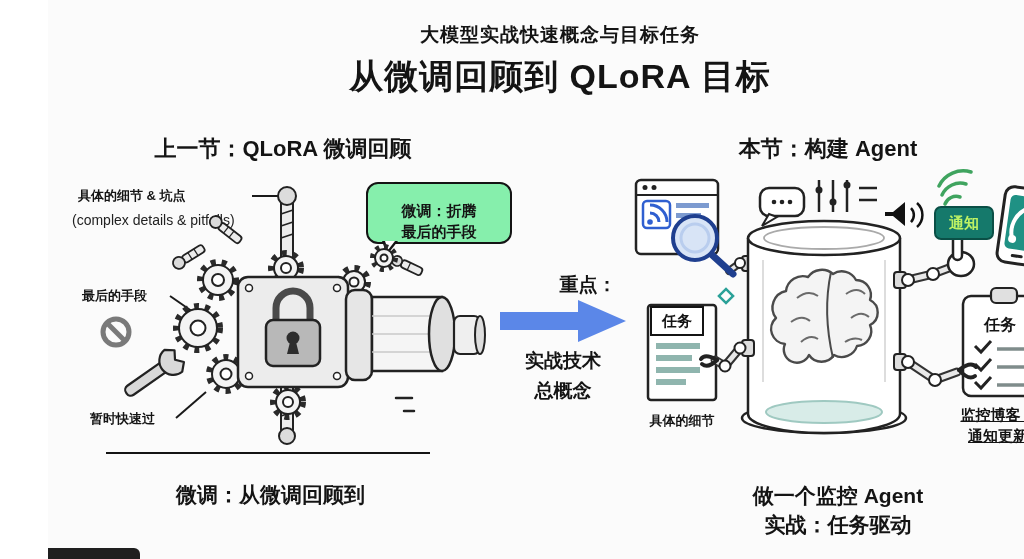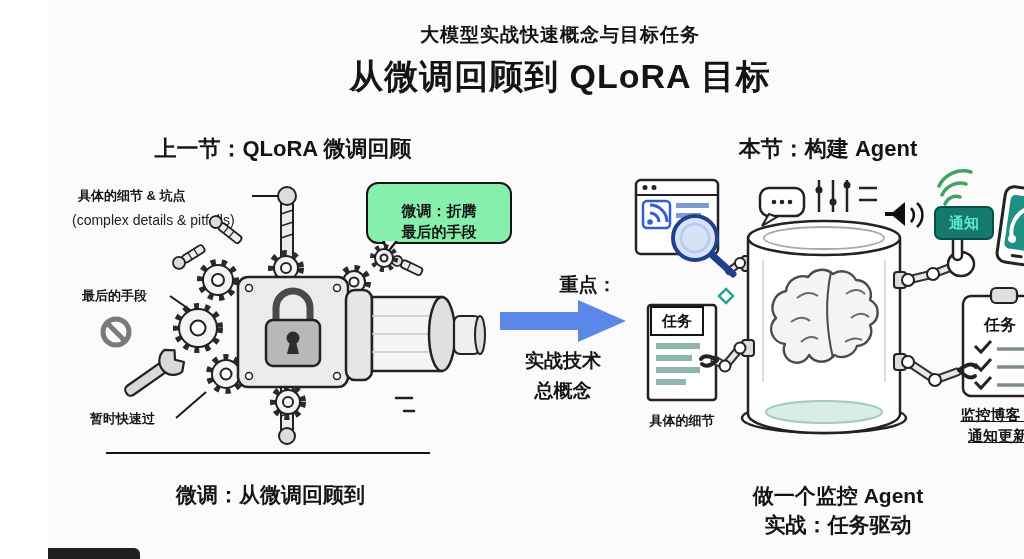--- a/index.html
+++ b/index.html
@@ -18,21 +18,21 @@
           align-items:flex-end;justify-content:center;font-size:15px;line-height:1.4;text-align:center;}
   .tail{position:absolute;left:14px;bottom:-13px;width:0;height:0;
         border-left:5px solid transparent;border-right:11px solid transparent;border-top:14px solid #141414;}
   .tail-in{position:absolute;left:17px;bottom:-8px;width:0;height:0;
         border-left:3px solid transparent;border-right:7px solid transparent;border-top:9px solid #ffffff;}
   .underline{border-top:2.5px solid #141414;height:0;}
   .caption{font-size:21px;line-height:29px;}
   .mid{font-size:19px;line-height:30px;}
   .doc-label{border:2.5px solid #141414;background:#fff;font-size:15px;font-weight:700;
              display:flex;align-items:center;justify-content:center;}
-  .notify-btn{background:#15796b;color:#5eead4;font-size:15px;font-weight:700;border:2px solid #0a4f46;
+  .notify-btn{background:#15796b;color:#bef264;font-size:15px;font-weight:700;border:2px solid #0a4f46;
               border-radius:7px;display:flex;align-items:center;justify-content:center;}
   .note{font-size:15px;line-height:21px;text-decoration:underline;}
   .frag{background:#1f1f1f;}
   svg{display:block;}
 </style>
 </head>
 <body>
 
 <div id="stage">
 

